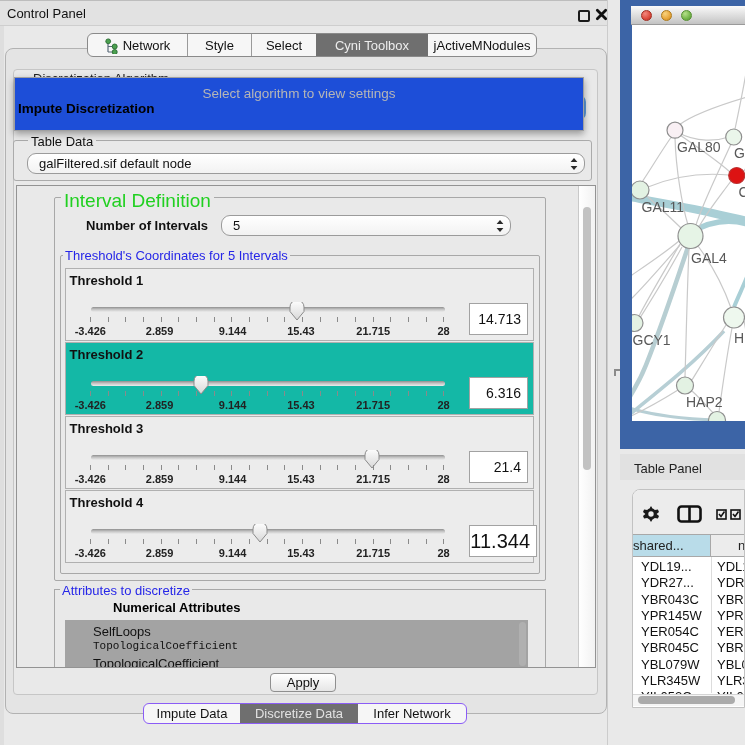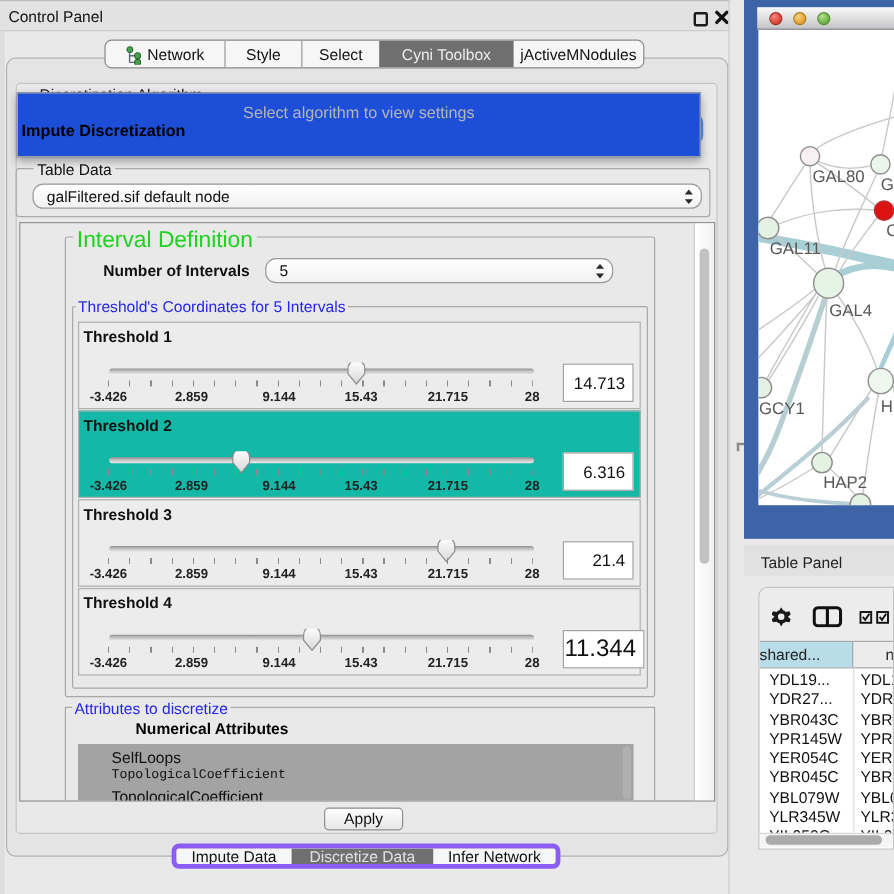--- a/index.html
+++ b/index.html
@@ -163,21 +163,21 @@
   <div style="position:absolute;left:48px;top:434px;width:463px;height:49px;background:#a3a3a3;">
     <div style="position:absolute;left:28px;top:4px;font-size:13px;color:#111;">SelfLoops</div>
     <div style="position:absolute;left:28px;top:20px;font-size:11px;color:#111;font-family:Liberation Mono, monospace;">TopologicalCoefficient</div>
     <div style="position:absolute;left:28px;top:36px;font-size:13px;color:#111;">TopologicalCoefficient</div>
     <div style="position:absolute;right:2px;top:2px;width:7px;height:44px;background:#b0b0b0;border-radius:4px;"></div>
   </div>
 </div>
 
 <div class="abs" style="left:270px;top:673px;width:66px;height:19px;background:linear-gradient(#ffffff,#e6e6e6);border:1px solid #8f8f8f;border-radius:4px;box-sizing:border-box;text-align:center;font-size:13px;color:#111;line-height:17px;">Apply</div>
 
-<div class="abs" style="left:143px;top:703px;width:324px;height:21px;background:#f6f6f6;border:4px solid #8b5cf6;border-radius:6px;box-sizing:border-box;overflow:hidden;display:flex;font-size:13px;color:#111;">
+<div class="abs" style="left:143px;top:703px;width:324px;height:21px;background:#f6f6f6;border:1px solid #8b5cf6;border-radius:6px;box-sizing:border-box;overflow:hidden;display:flex;font-size:13px;color:#111;">
   <div style="width:96px;display:flex;align-items:center;justify-content:center;">Impute Data</div>
   <div style="width:118px;display:flex;align-items:center;justify-content:center;background:#6f6f6f;color:#e2e2e2;">Discretize Data</div>
   <div style="flex:1;display:flex;align-items:center;justify-content:center;">Infer Network</div>
 </div>
 
 <div class="abs" style="left:614px;top:369px;width:5px;height:5px;border-left:2px solid #8a8a8a;border-top:2px solid #8a8a8a;"></div>
 
 <div class="abs" style="left:14px;top:77px;width:570px;height:54px;background:#1d4ed8;border:1px solid #a0a0a0;box-shadow:0 3px 7px rgba(0,0,0,0.35);box-sizing:border-box;z-index:50;">
   <div style="position:absolute;left:0;top:8px;width:100%;text-align:center;font-size:13.5px;color:#b6b6b6;">Select algorithm to view settings</div>
   <div class="b" style="position:absolute;left:3px;top:23px;font-size:13.5px;color:#000;">Impute Discretization</div>

